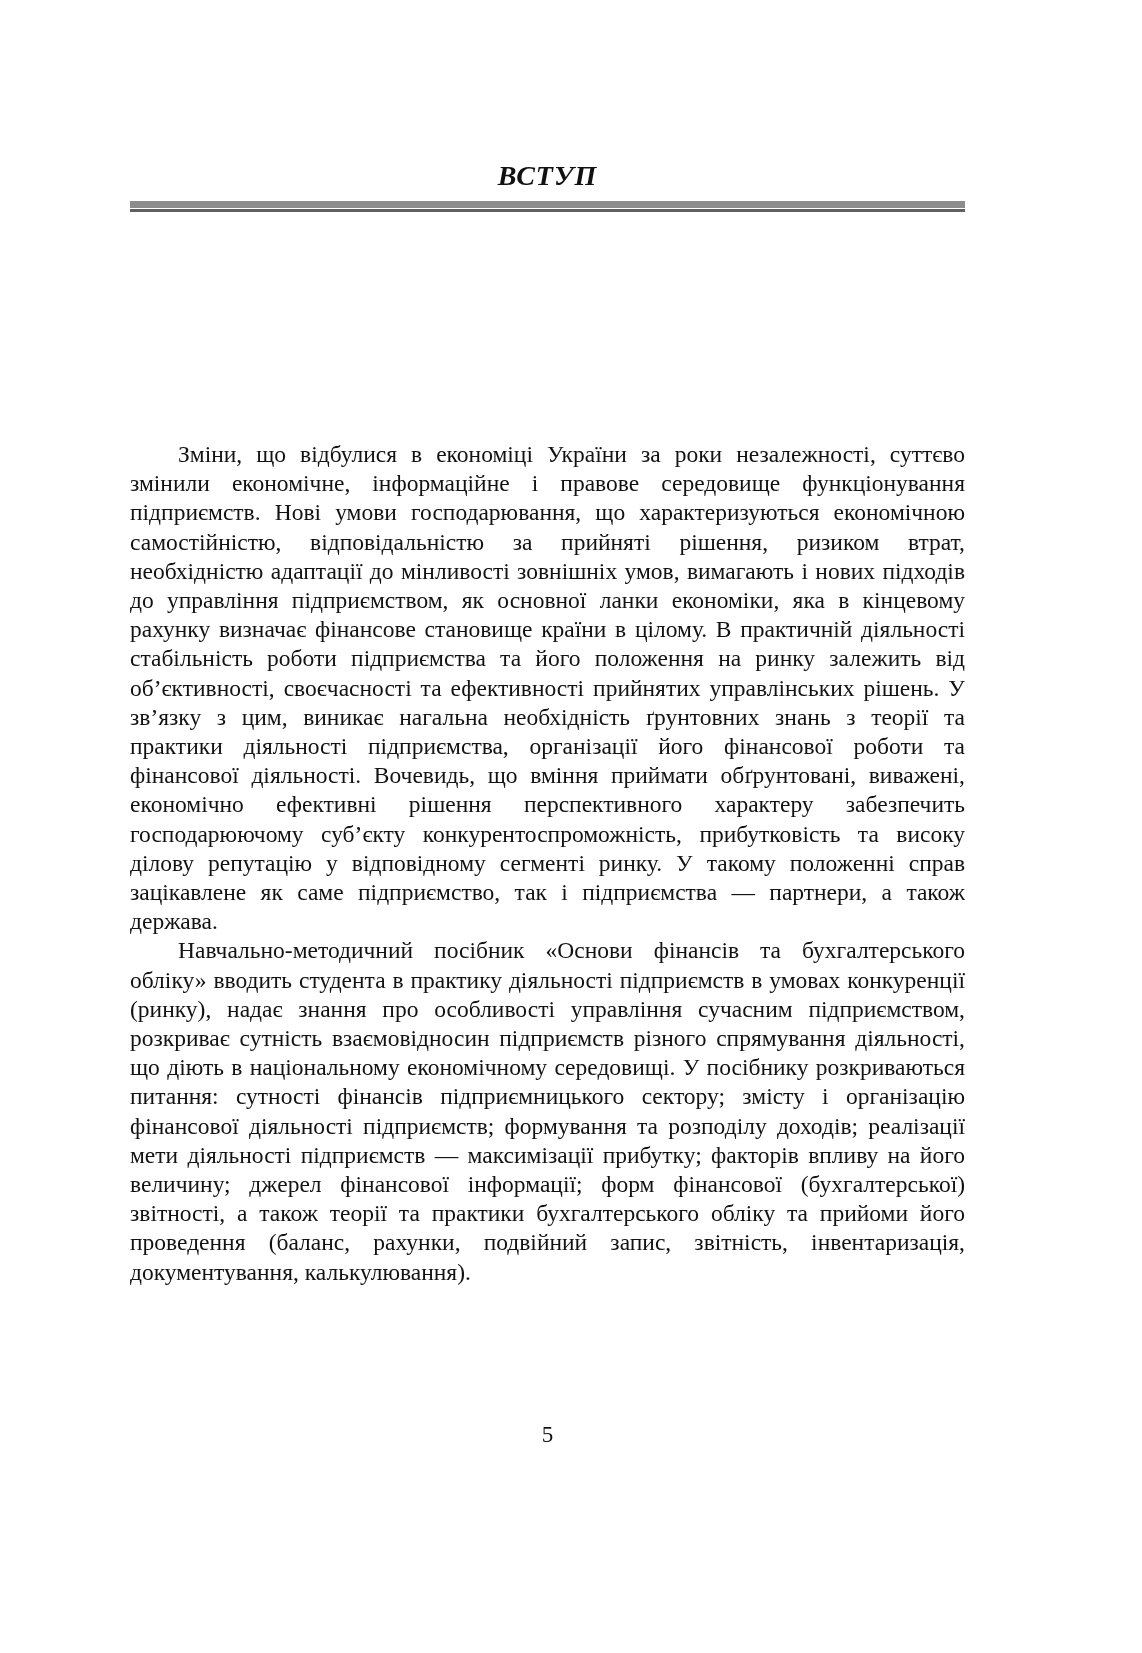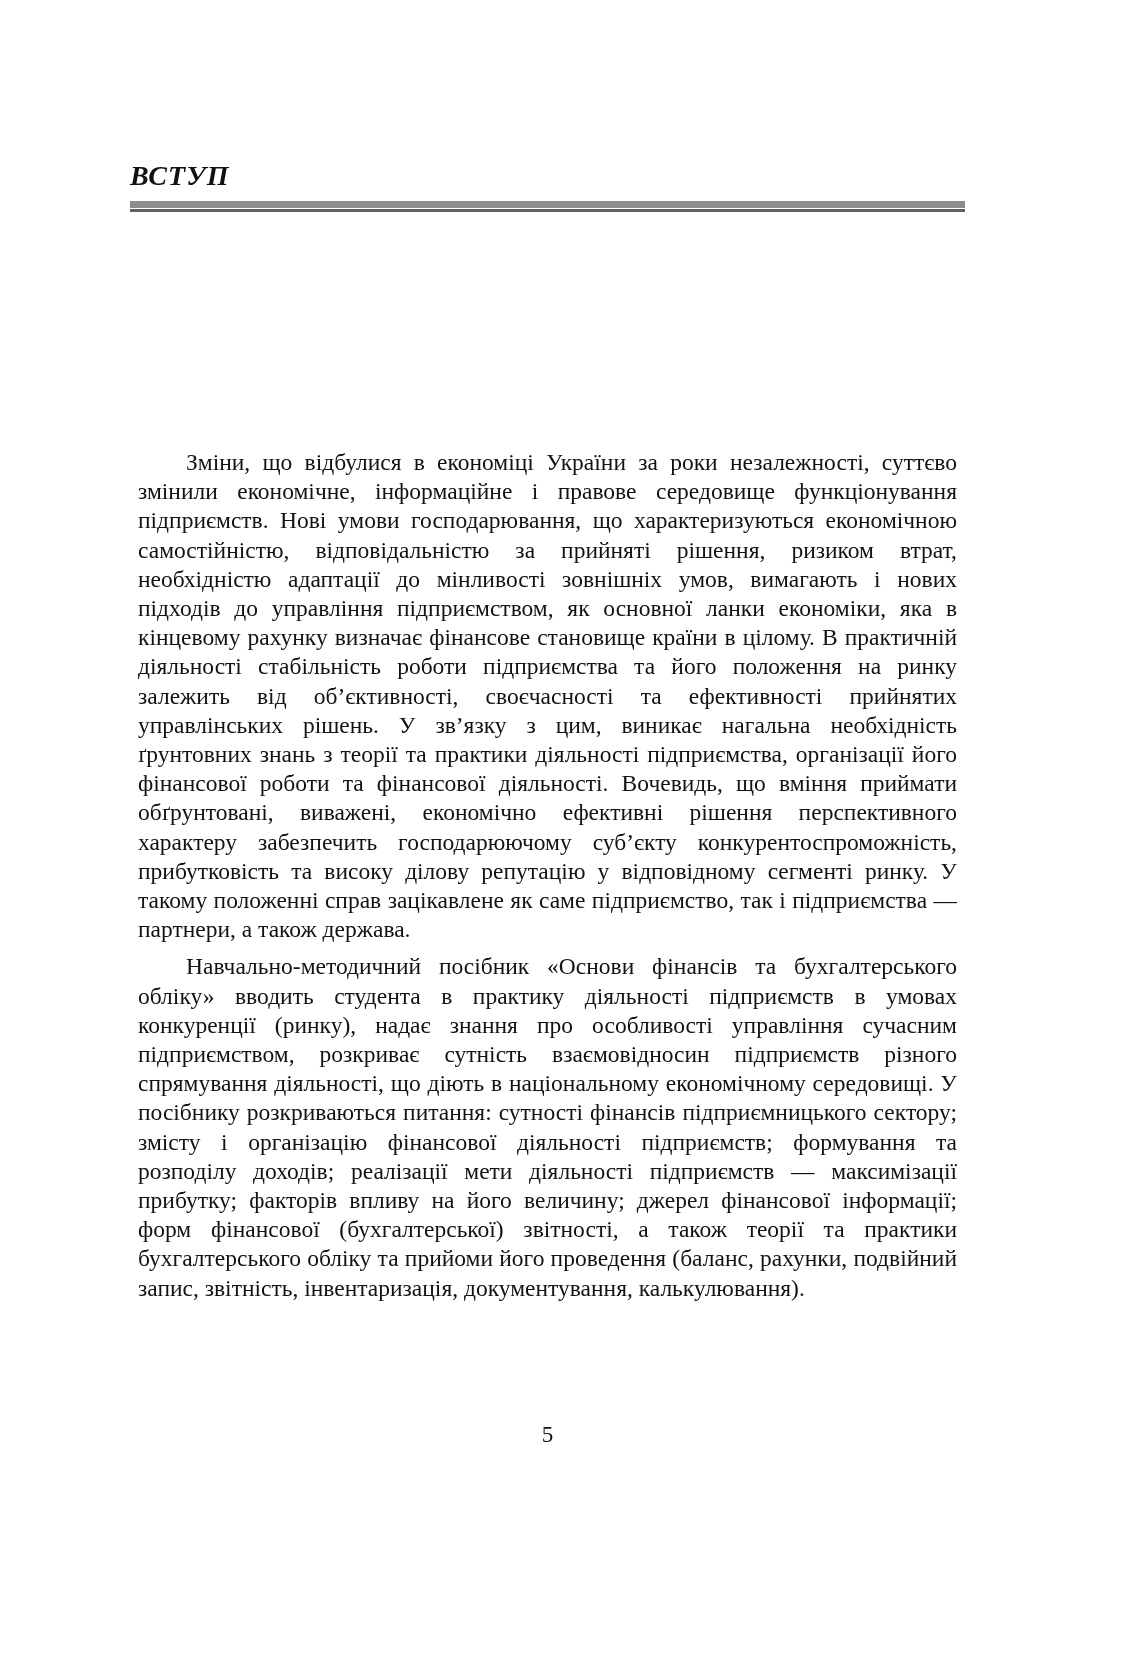--- a/index.html
+++ b/index.html
@@ -20,20 +20,21 @@
     position: absolute;
     left: 130px;
     top: 0;
     width: 835px;
   }
   .page-title {
     position: absolute;
     top: 160px;
     left: 0;
     width: 100%;
+    text-align: center;
     font-size: 28px;
     font-weight: bold;
     font-style: italic;
     letter-spacing: 1px;
     color: #111111;
   }
   .title-divider {
     position: absolute;
     top: 201px;
     left: 0;
@@ -46,21 +47,21 @@
   .body-text {
     position: absolute;
     top: 440px;
     left: 0;
     width: 100%;
     font-size: 23.5px;
     line-height: 29.2px;
     text-align: justify;
   }
   .body-text p {
-    margin: 8px;
+    margin: 0;
     text-indent: 48px;
   }
   .page-number {
     position: absolute;
     top: 1422px;
     left: 0;
     width: 100%;
     text-align: center;
     font-size: 23px;
     color: #121212;

